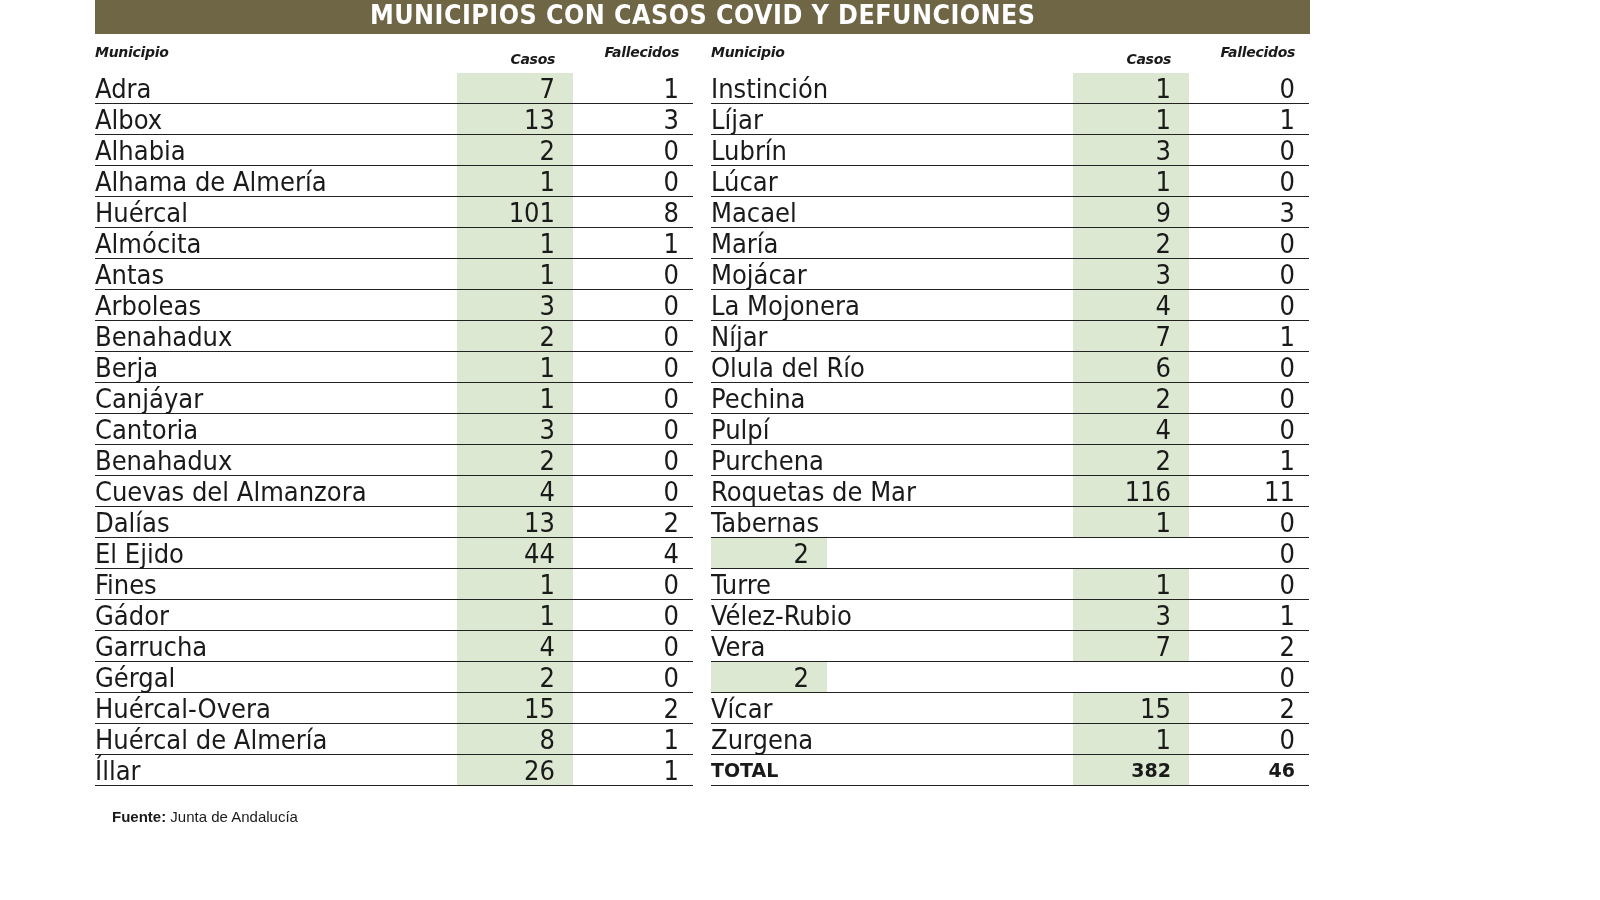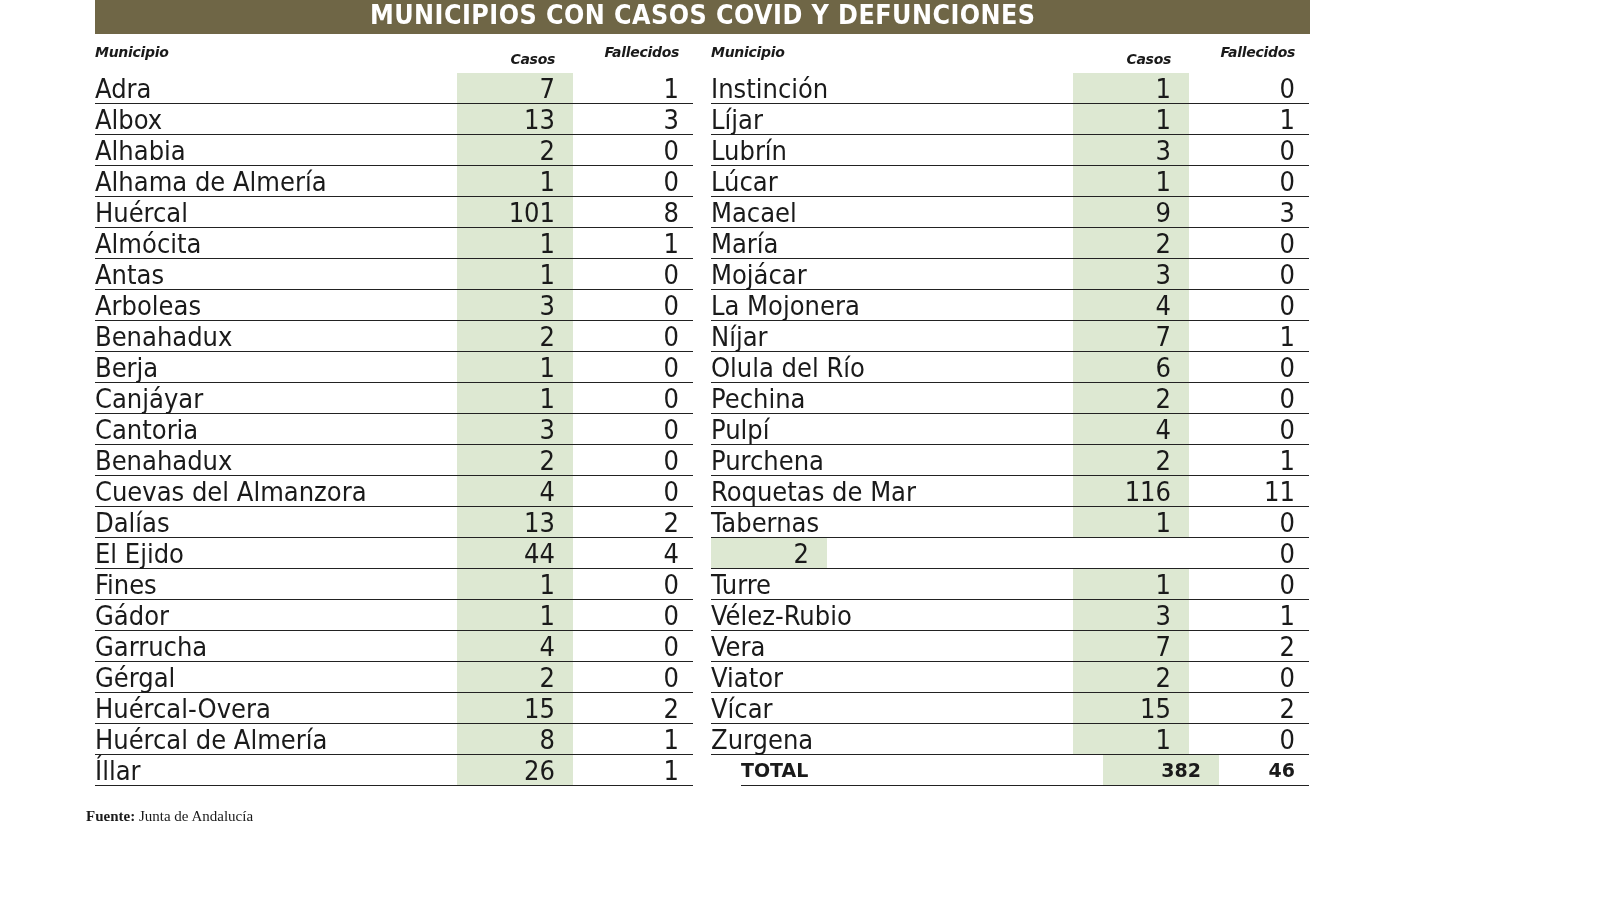--- a/index.html
+++ b/index.html
@@ -13,23 +13,23 @@
   .tbl.left { left:95px; }
   .tbl.right { left:711px; }
   .hdr { display:flex; height:29px; align-items:flex-start; font-weight:bold; font-size:14px;
          font-family:"DejaVu Sans","Liberation Sans",sans-serif; letter-spacing:-0.3px;font-style:italic; }
   .row { display:flex; height:30px; border-bottom:1.6px solid #222; align-items:center; font-size:27px; }
   .c-name { flex:0 0 362px; padding-left:0; white-space:nowrap; }
   .c-cases { flex:0 0 116px; text-align:right; padding-right:18px; box-sizing:border-box;
              background:#dde8d2; height:100%; display:flex; align-items:center; justify-content:flex-end; }
   .hdr .c-cases { background:transparent; }
   .c-deaths { flex:1; text-align:right; padding-right:14px; box-sizing:border-box; }
-  .row.total { font-weight:bold; font-family:"DejaVu Sans","Liberation Sans",sans-serif; font-size:19px;margin-left:30px; }
-  .source { position:absolute; left:86px; top:808px; font-size:15px;
-            font-family:Liberation Serif, serif; }
+  .row.total { font-weight:bold; font-family:"DejaVu Sans","Liberation Sans",sans-serif; font-size:19px; }
+  .source { position:absolute; left:112px; top:808px; font-size:15px;
+            font-family:Liberation Sans, sans-serif; }
   .source b { font-weight:bold; }
 </style>
 </head>
 <body>
 
 <div class="title-bar">
   <span>MUNICIPIOS CON CASOS COVID Y DEFUNCIONES</span>
 </div>
 
 <div class="tbl left">
@@ -252,21 +252,20 @@
         <div class="c-name">Vélez-Rubio</div>
         <div class="c-cases">3</div>
         <div class="c-deaths">1</div>
       </div>
       <div class="row">
         <div class="c-name">Vera</div>
         <div class="c-cases">7</div>
         <div class="c-deaths">2</div>
       </div>
       <div class="row">
-        <div class="c-name">Viator</div>
         <div class="c-cases">2</div>
         <div class="c-deaths">0</div>
       </div>
       <div class="row">
         <div class="c-name">Vícar</div>
         <div class="c-cases">15</div>
         <div class="c-deaths">2</div>
       </div>
       <div class="row">
         <div class="c-name">Zurgena</div>

